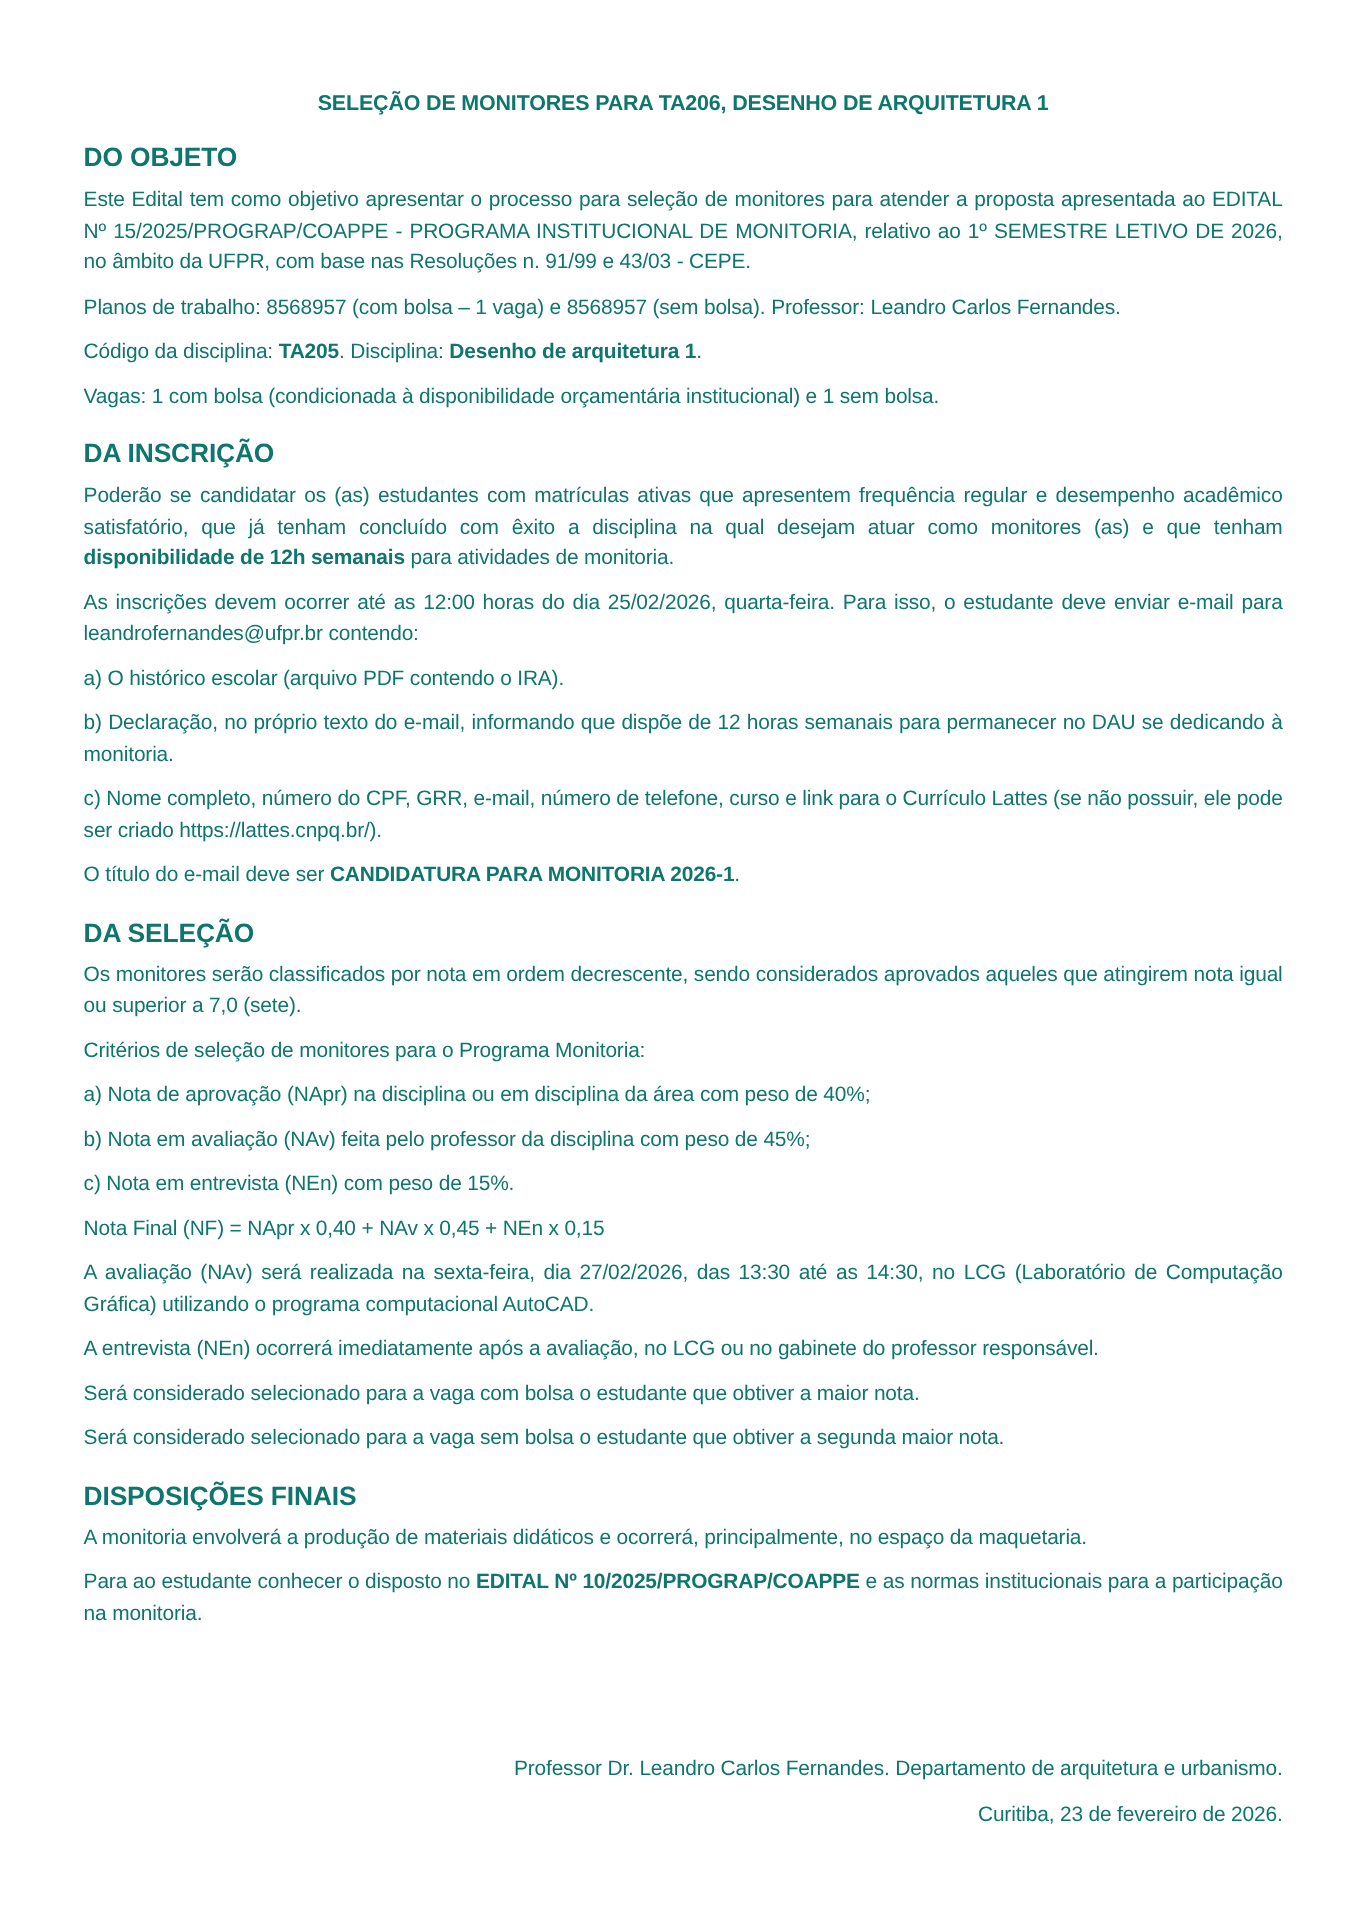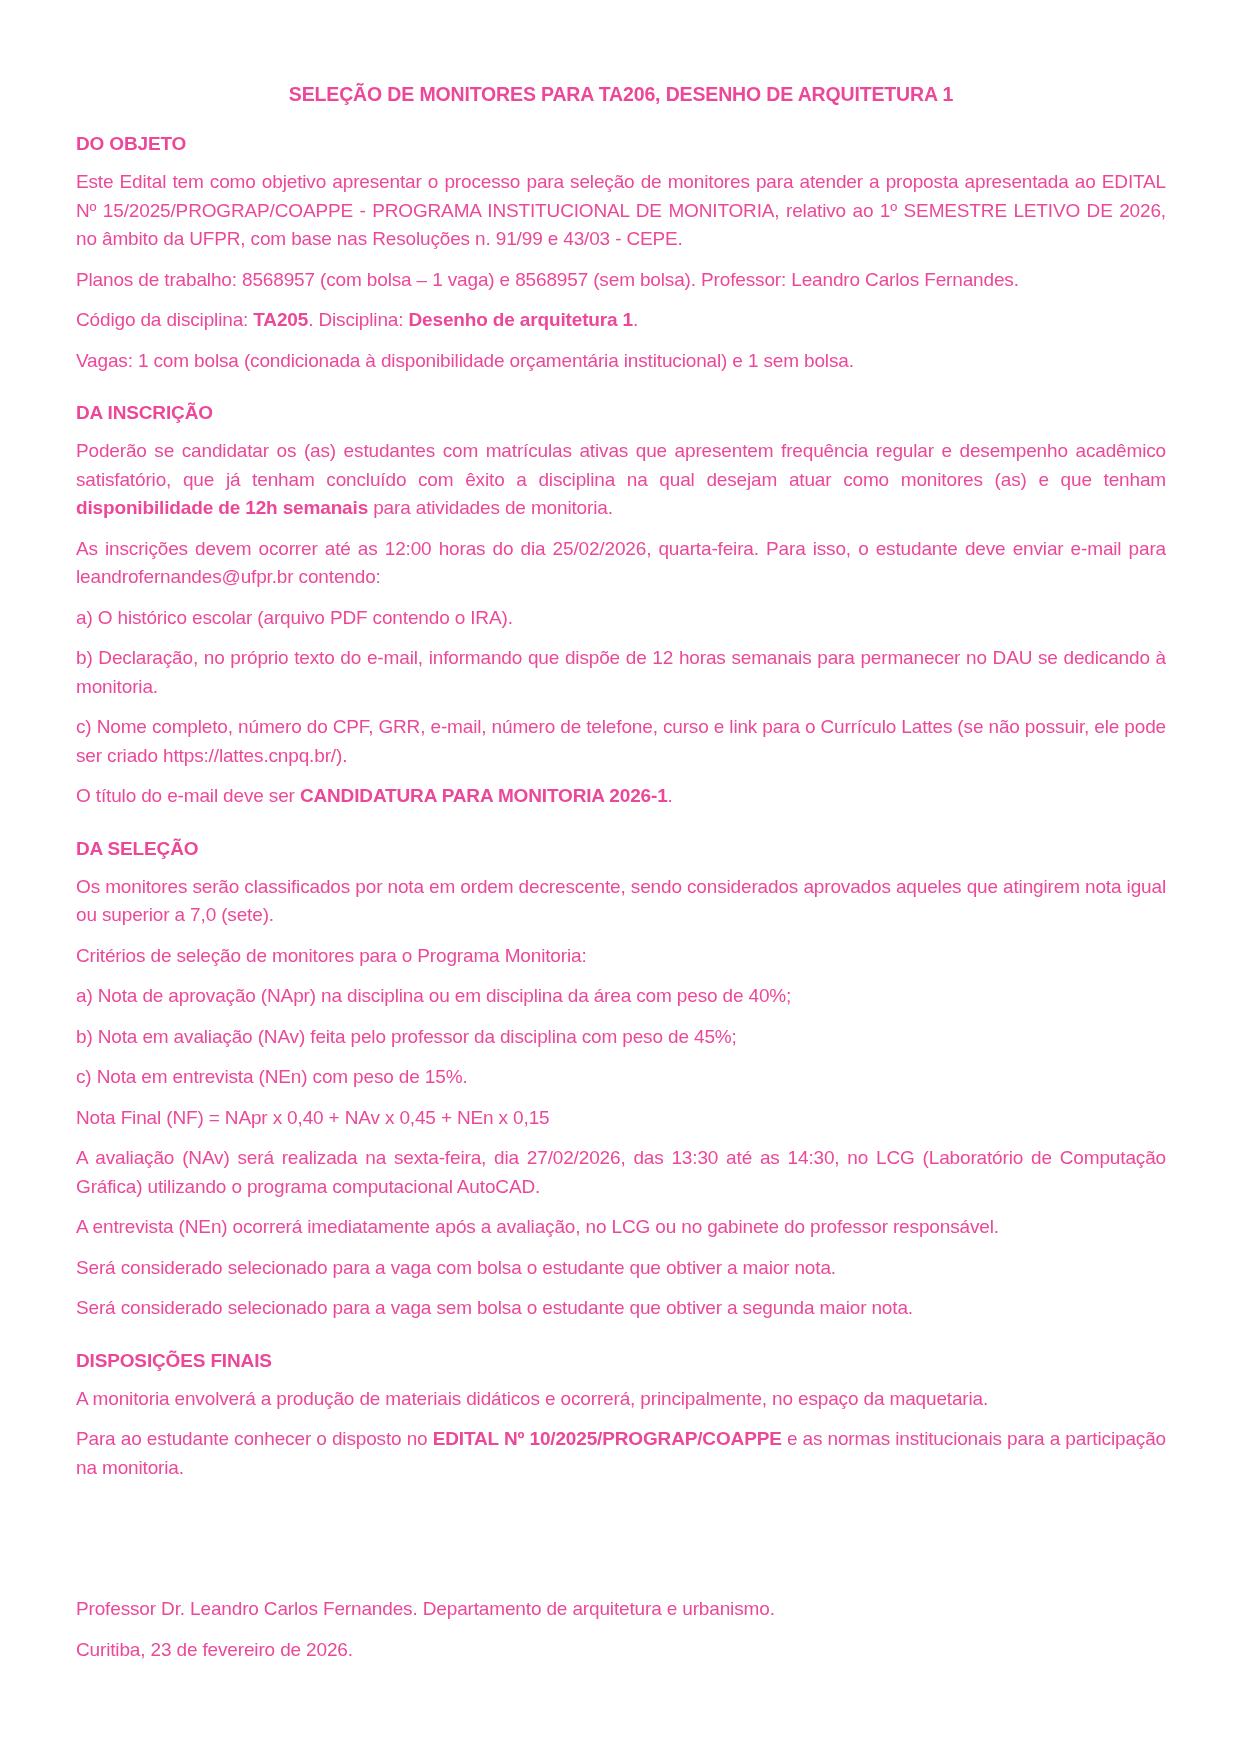--- a/index.html
+++ b/index.html
@@ -1,32 +1,32 @@
 <!DOCTYPE html>
 <html><head>
 <meta charset="utf-8">
 <style>
   html, body { margin: 0; padding: 0; background: #ffffff; }
   body { width: 1241px; height: 1755px; position: relative; overflow: hidden; }
   .page {
     position: absolute; left: 76px; top: 82px; width: 1090px;
-    font-family: "Liberation Sans", sans-serif; color: #ec4899;
+    font-family: "Liberation Sans", sans-serif; color: #0f766e;
     font-size: 19px; letter-spacing: -0.15px;
   }
   .title {
     text-align: center; font-weight: bold; font-size: 19.5px;
     margin: 0 0 26px 0; line-height: 24px;
   }
   .section-heading {
-    font-weight: bold; font-size: 19px; margin: 0 0 12px 0; line-height: 24px;
+    font-weight: bold; font-size: 24px; margin: 0 0 12px 0; line-height: 24px;
   }
   p { margin: 0 0 12px 0; line-height: 28.5px; text-align: justify; }
   p.left { text-align: left; }
   .section { margin-bottom: 26px; }
-  .sig { text-align: left; margin: 0; line-height: 28px; }
+  .sig { text-align: right; margin: 0; line-height: 28px; }
   .signature { position: absolute; left: 0; width: 1090px; top: 1513px; }
   .signature .sig + .sig { margin-top: 13px; }
 </style>
 </head>
 <body>
 
 <div class="page">
   <h1 class="title">SELEÇÃO DE MONITORES PARA TA206, DESENHO DE ARQUITETURA 1</h1>
 
   <div class="section">

